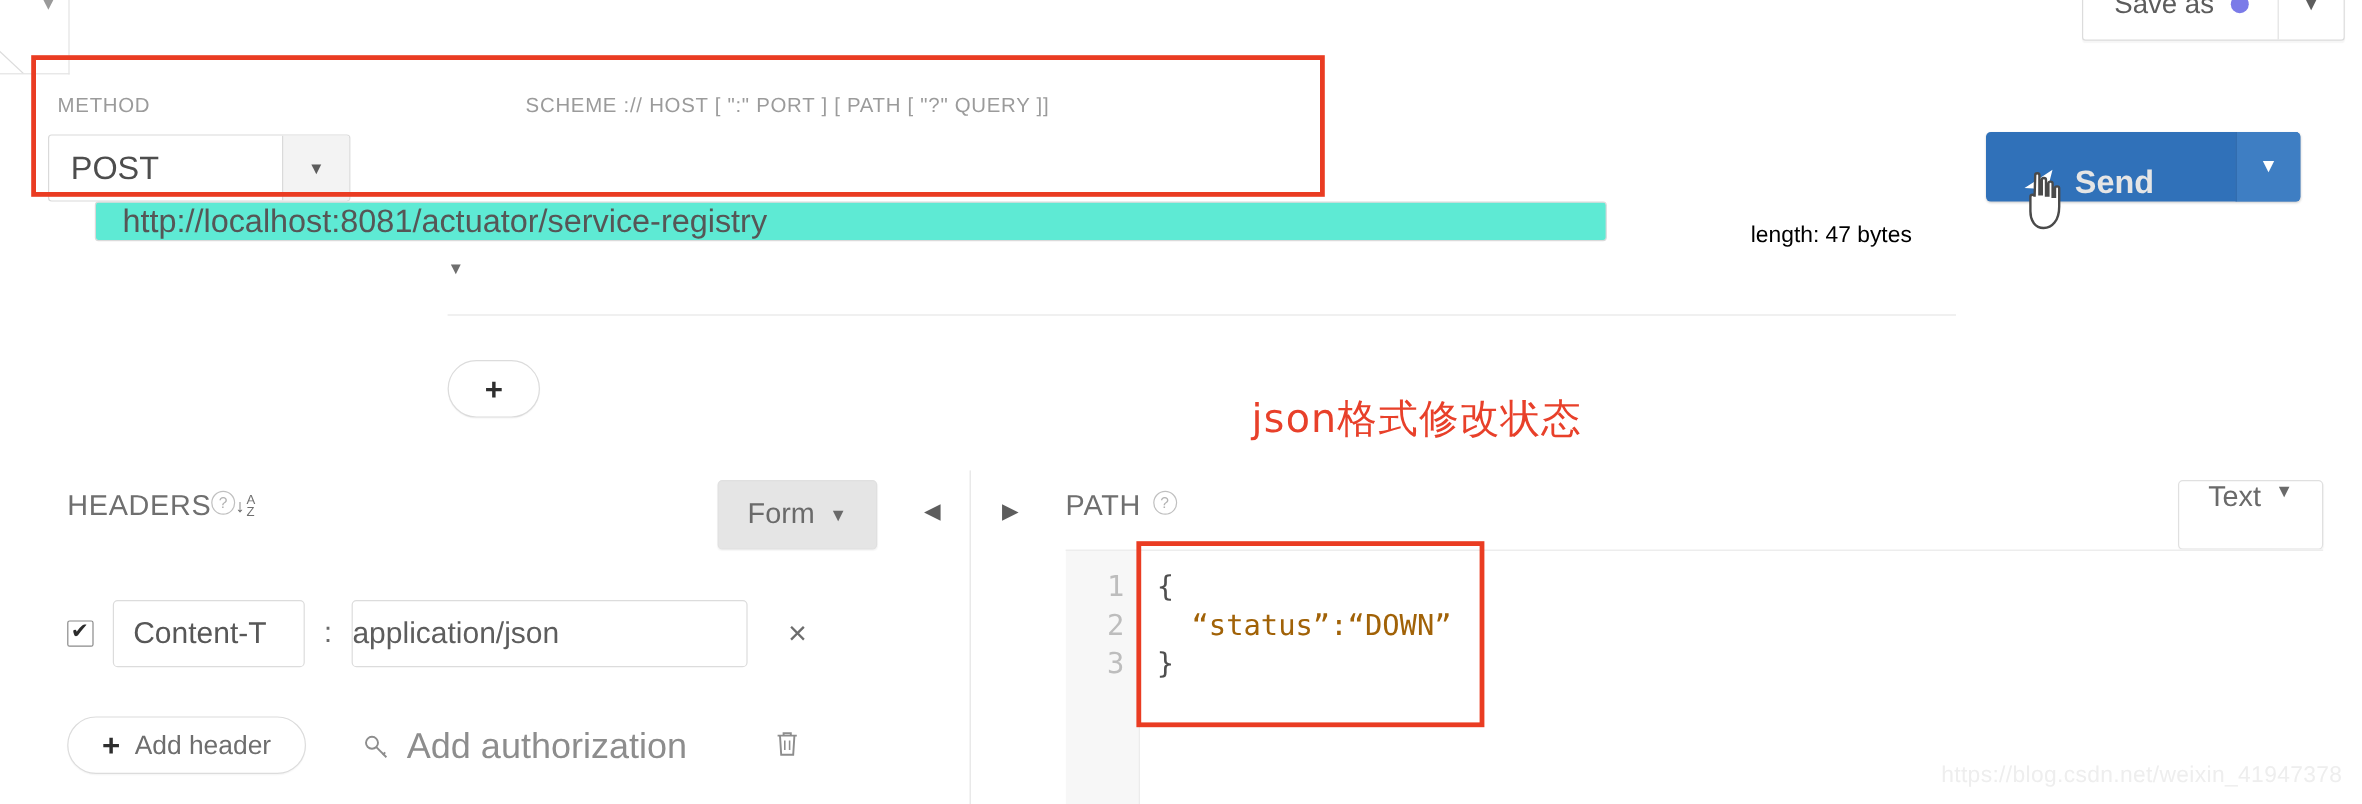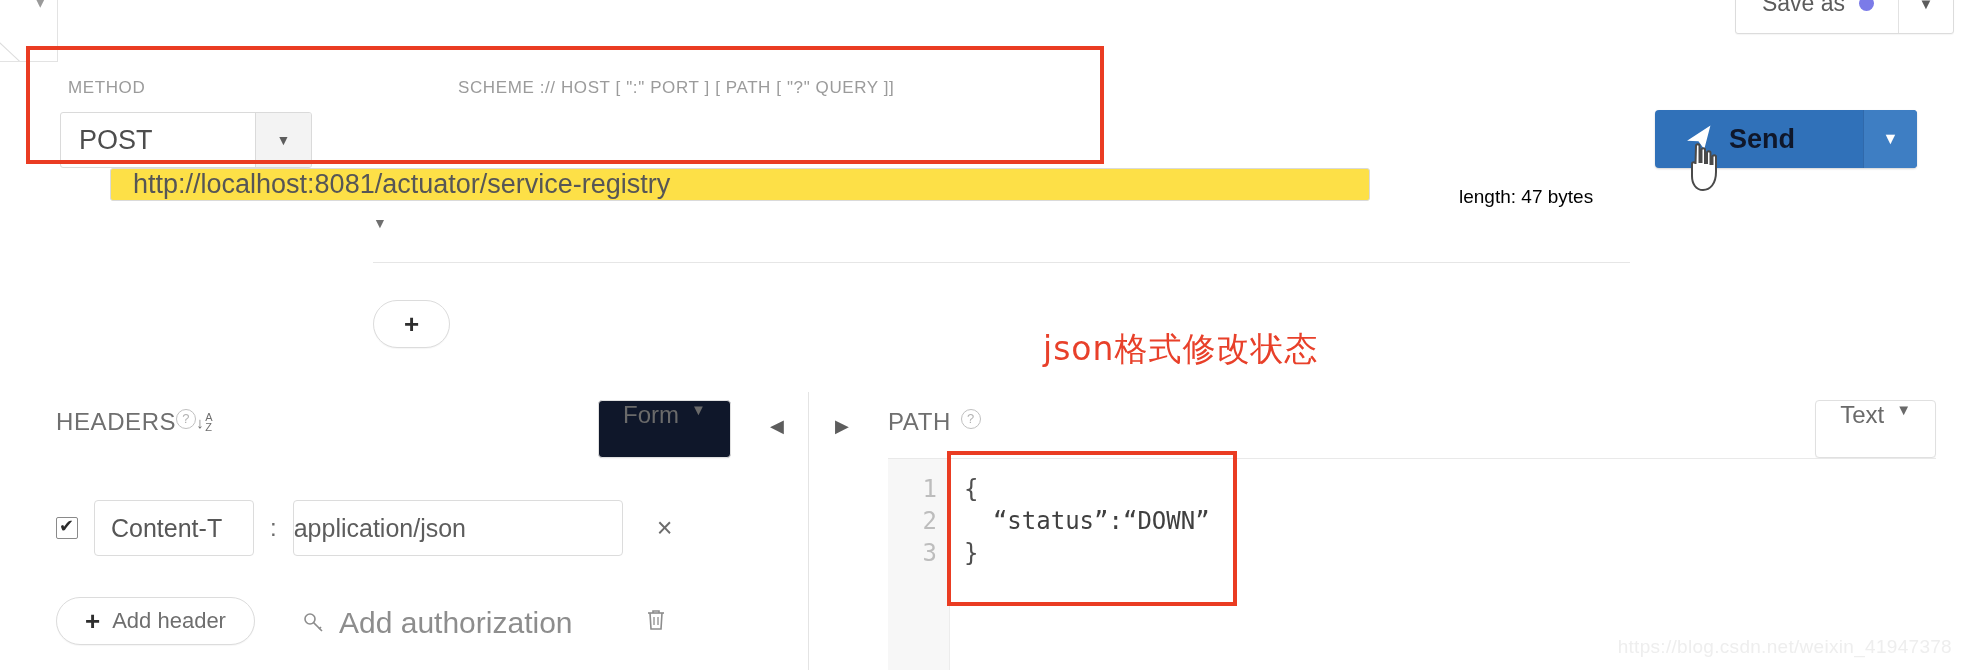--- a/index.html
+++ b/index.html
@@ -79,21 +79,21 @@
   }
   .saveas-caret {
     display: flex; align-items: center; justify-content: center;
     width: 55px;
     border-left: 1px solid #e2e2e2;
     color: #5d5d5d; font-size: 15px;
   }
 
   
   .request-row {
-    position: absolute; left: 60px; top: 78px;
+    position: absolute; left: 40px; top: 78px;
     width: 1860px;
   }
   .labels-row { display: flex; height: 26px; }
   .lbl {
     color: #9b9b9b;
     font-size: 17px;
     letter-spacing: .6px;
     white-space: nowrap;
   }
   .lbl-method { width: 342px; padding-left: 8px; }
@@ -112,43 +112,43 @@
     color: #4d4d4d; font-size: 27px;
   }
   .method-caret {
     width: 56px; display: flex; align-items: center; justify-content: center;
     background: #f3f3f3;
     border-left: 1px solid #dadada;
     color: #5d5d5d; font-size: 14px;
   }
 
   .url-box {
-    margin-left: 50px;
+    margin-left: 39px;
     flex: 1; height: 56px;
     display: flex; align-items: center;
     padding-left: 22px;
     border: 1px solid #dadada; border-radius: 3px;
-    background: #fde047;
+    background: #5eead4;
     color: #565656; font-size: 27px;
     max-width: 1260px;
   }
 
   .send-wrap {
     position: absolute; left: 1655px; top: 110px;
     display: flex; align-items: stretch;
     width: 262px; height: 58px;
     border-radius: 4px; overflow: hidden;
     background: #3071b9;
     box-shadow: 0 1px 2px rgba(0,0,0,.18);
     z-index: 30;
   }
   .send-main {
-    flex: 1; display: flex; align-items: center; gap: 14px;
+    flex: 1; display: flex; align-items: flex-end; gap: 14px;
     padding-left: 30px;
-    color: #0f172a; font-size: 27px; font-weight: bold;
+    color: #e5e5e5; font-size: 27px; font-weight: bold;
   }
   .send-caret {
     width: 54px; display: flex; align-items: center; justify-content: center;
     background: #3e7ec3;
     border-left: 1px solid #3069ab;
     color: #fff; font-size: 16px;
   }
   .plane { transform: rotate(-12deg); }
 
   .cursor-hand {
@@ -201,24 +201,24 @@
     margin-top: 1px;
   }
   .sort-icon {
     display: flex; align-items: center; gap: 1px;
     color: #6f6f6f; font-size: 15px; margin-top: 4px;
   }
   .sort-az { display: flex; flex-direction: column; font-size: 11px; line-height: 10px; }
 
   .form-select {
     position: absolute; left: 598px; top: 400px;
-    display: flex; align-items: flex-start; gap: 12px;
+    display: flex; align-items: center; gap: 12px;
     height: 58px; padding: 0 24px;
     border: 1px solid #e0e0e0; border-radius: 4px;
-    background: #0f172a; color: #6a6a6a; font-size: 24px;
+    background: #e5e5e5; color: #6a6a6a; font-size: 24px;
     box-shadow: 0 1px 1px rgba(0,0,0,.04);
   }
   .arrow-left {
     position: absolute; left: 770px; top: 415px;
     color: #5d5d5d; font-size: 18px;
   }
   .arrow-right {
     position: absolute; left: 835px; top: 415px;
     color: #5d5d5d; font-size: 18px;
   }
@@ -311,21 +311,21 @@
   }
   .code {
     flex: 1; padding: 14px 0 0 14px;
   }
   .code div {
     font-size: 24px; line-height: 32px;
     font-family: "DejaVu Sans Mono", monospace;
     color: #4f4f4f;
     white-space: pre;
   }
-  .code .jsonstr { color: #404040; margin-top: 44px; }
+  .code .jsonstr { color: #a16207; margin-top: 44px; }
 
   .watermark {
     position: absolute; right: 16px; top: 636px;
     color: #eeeeee; font-size: 19px;
     letter-spacing: .3px;
   }
 </style>
 </head>
 <body>
 

